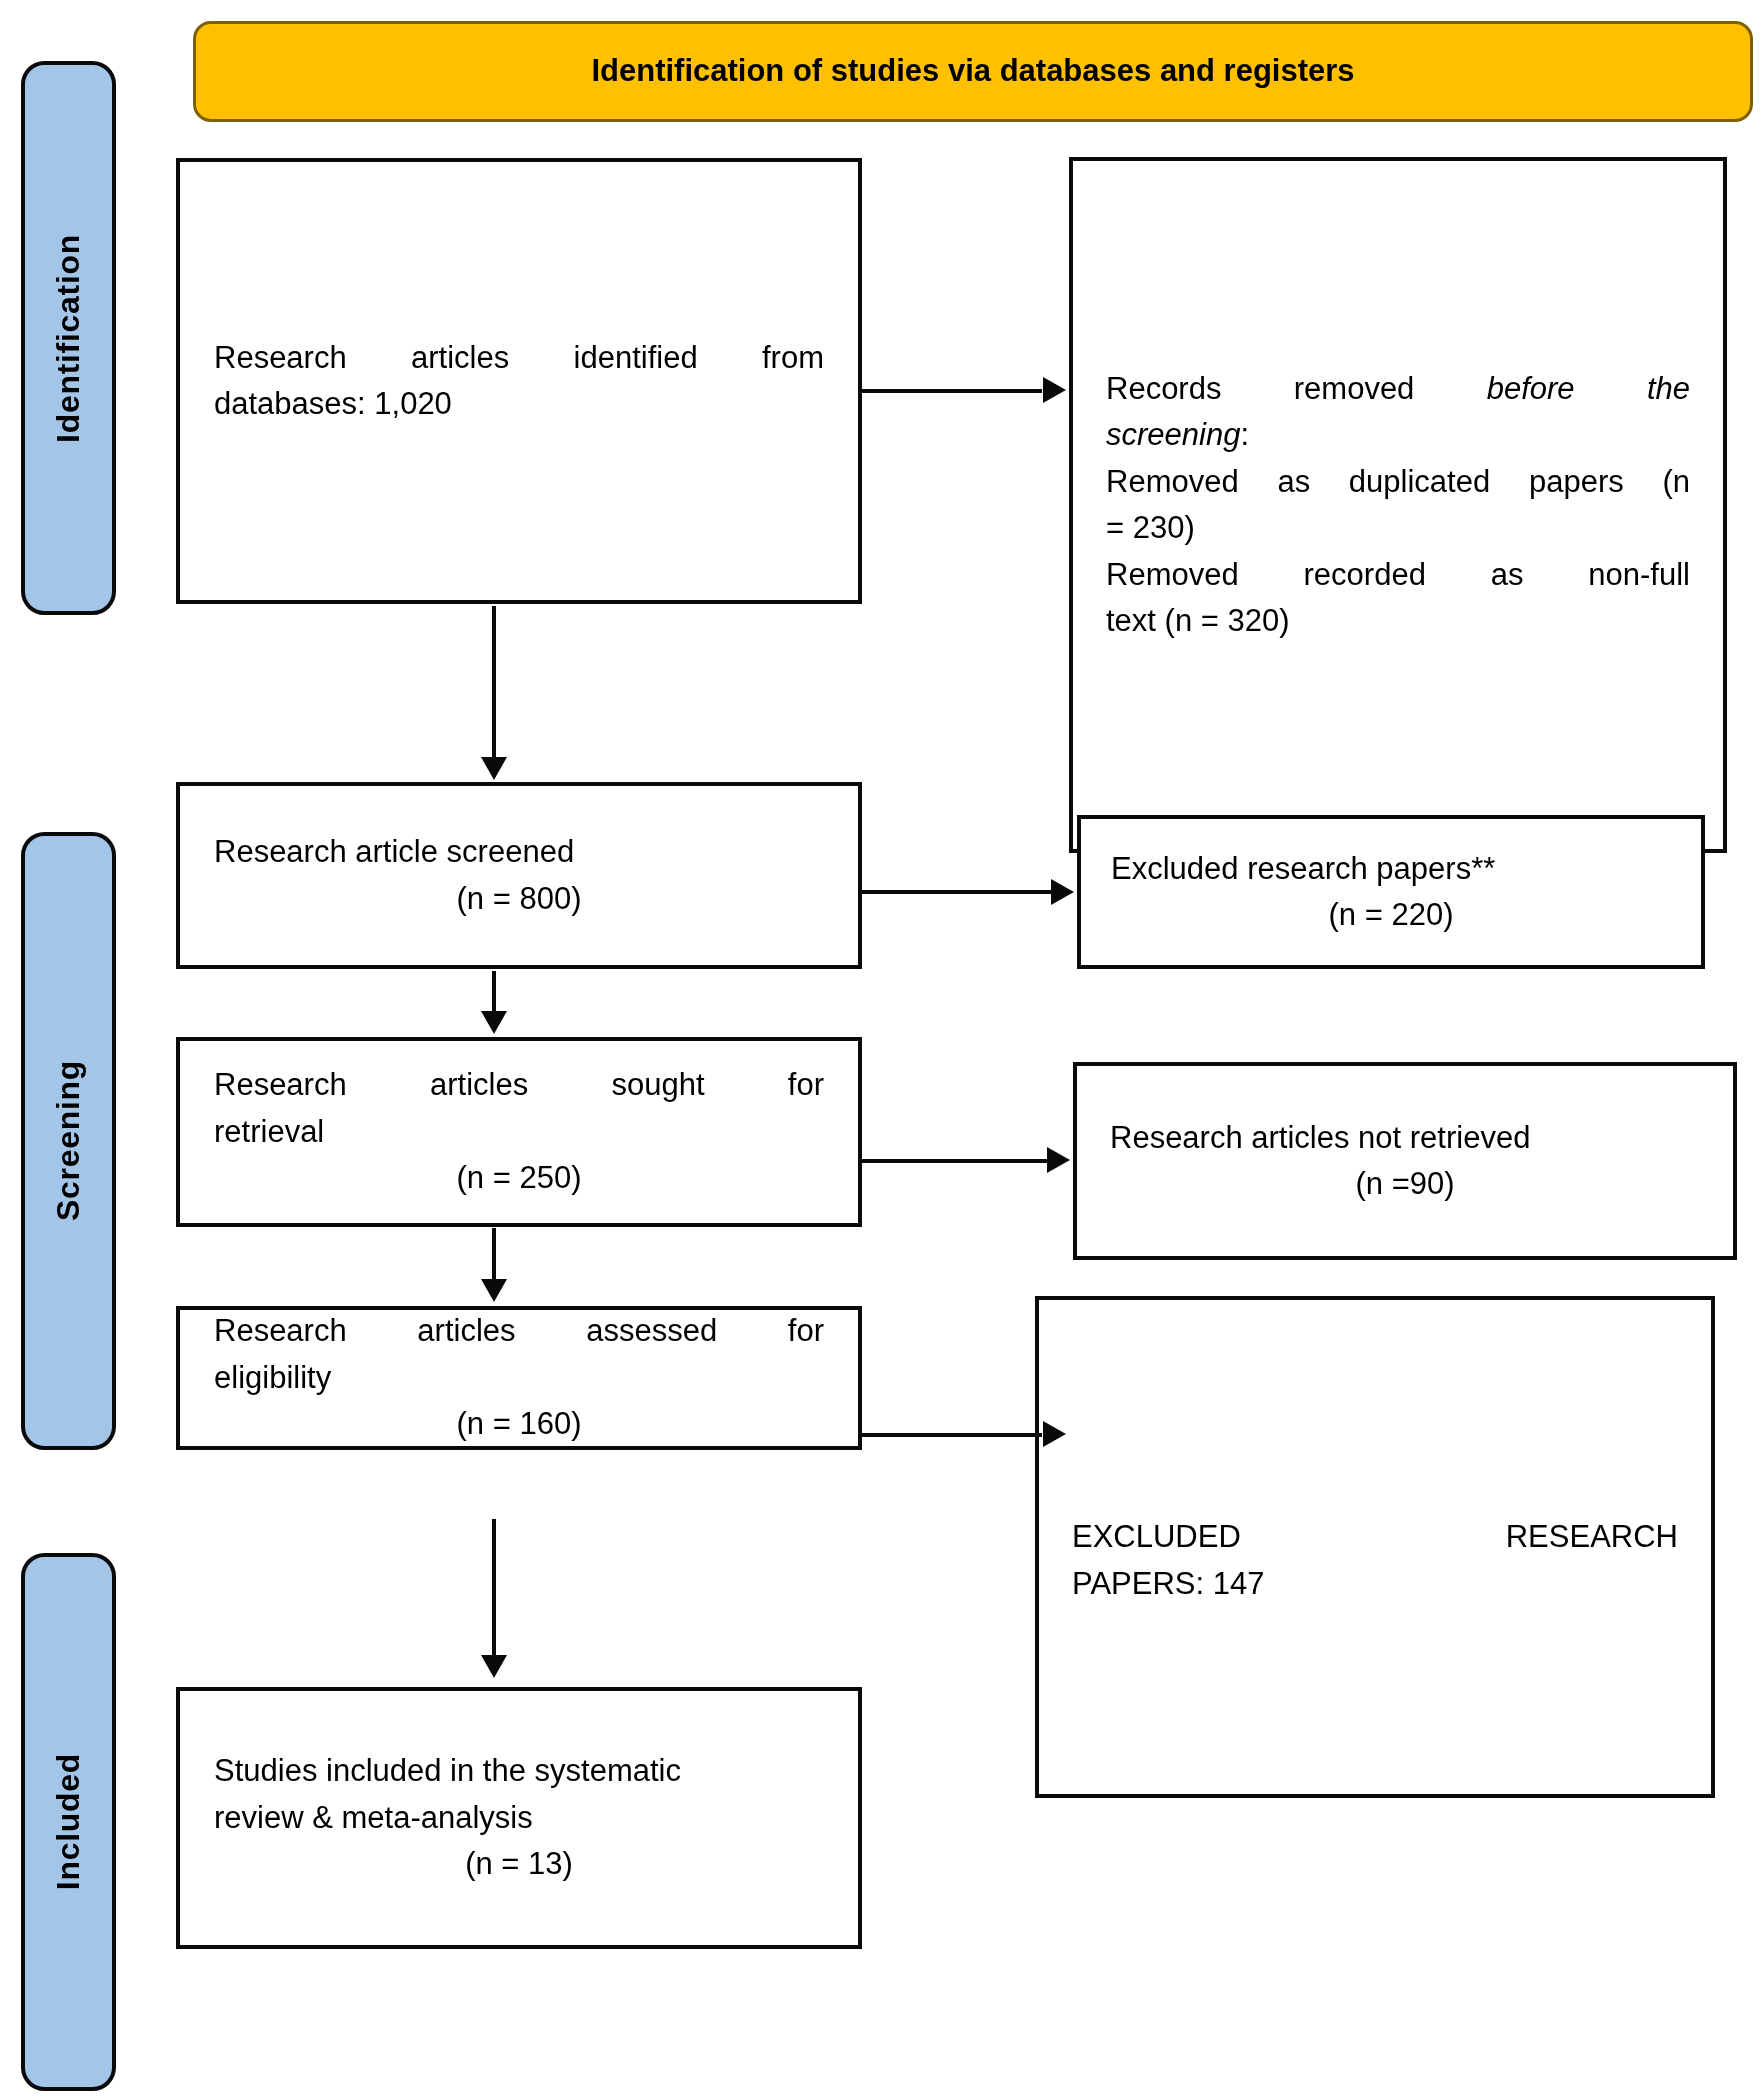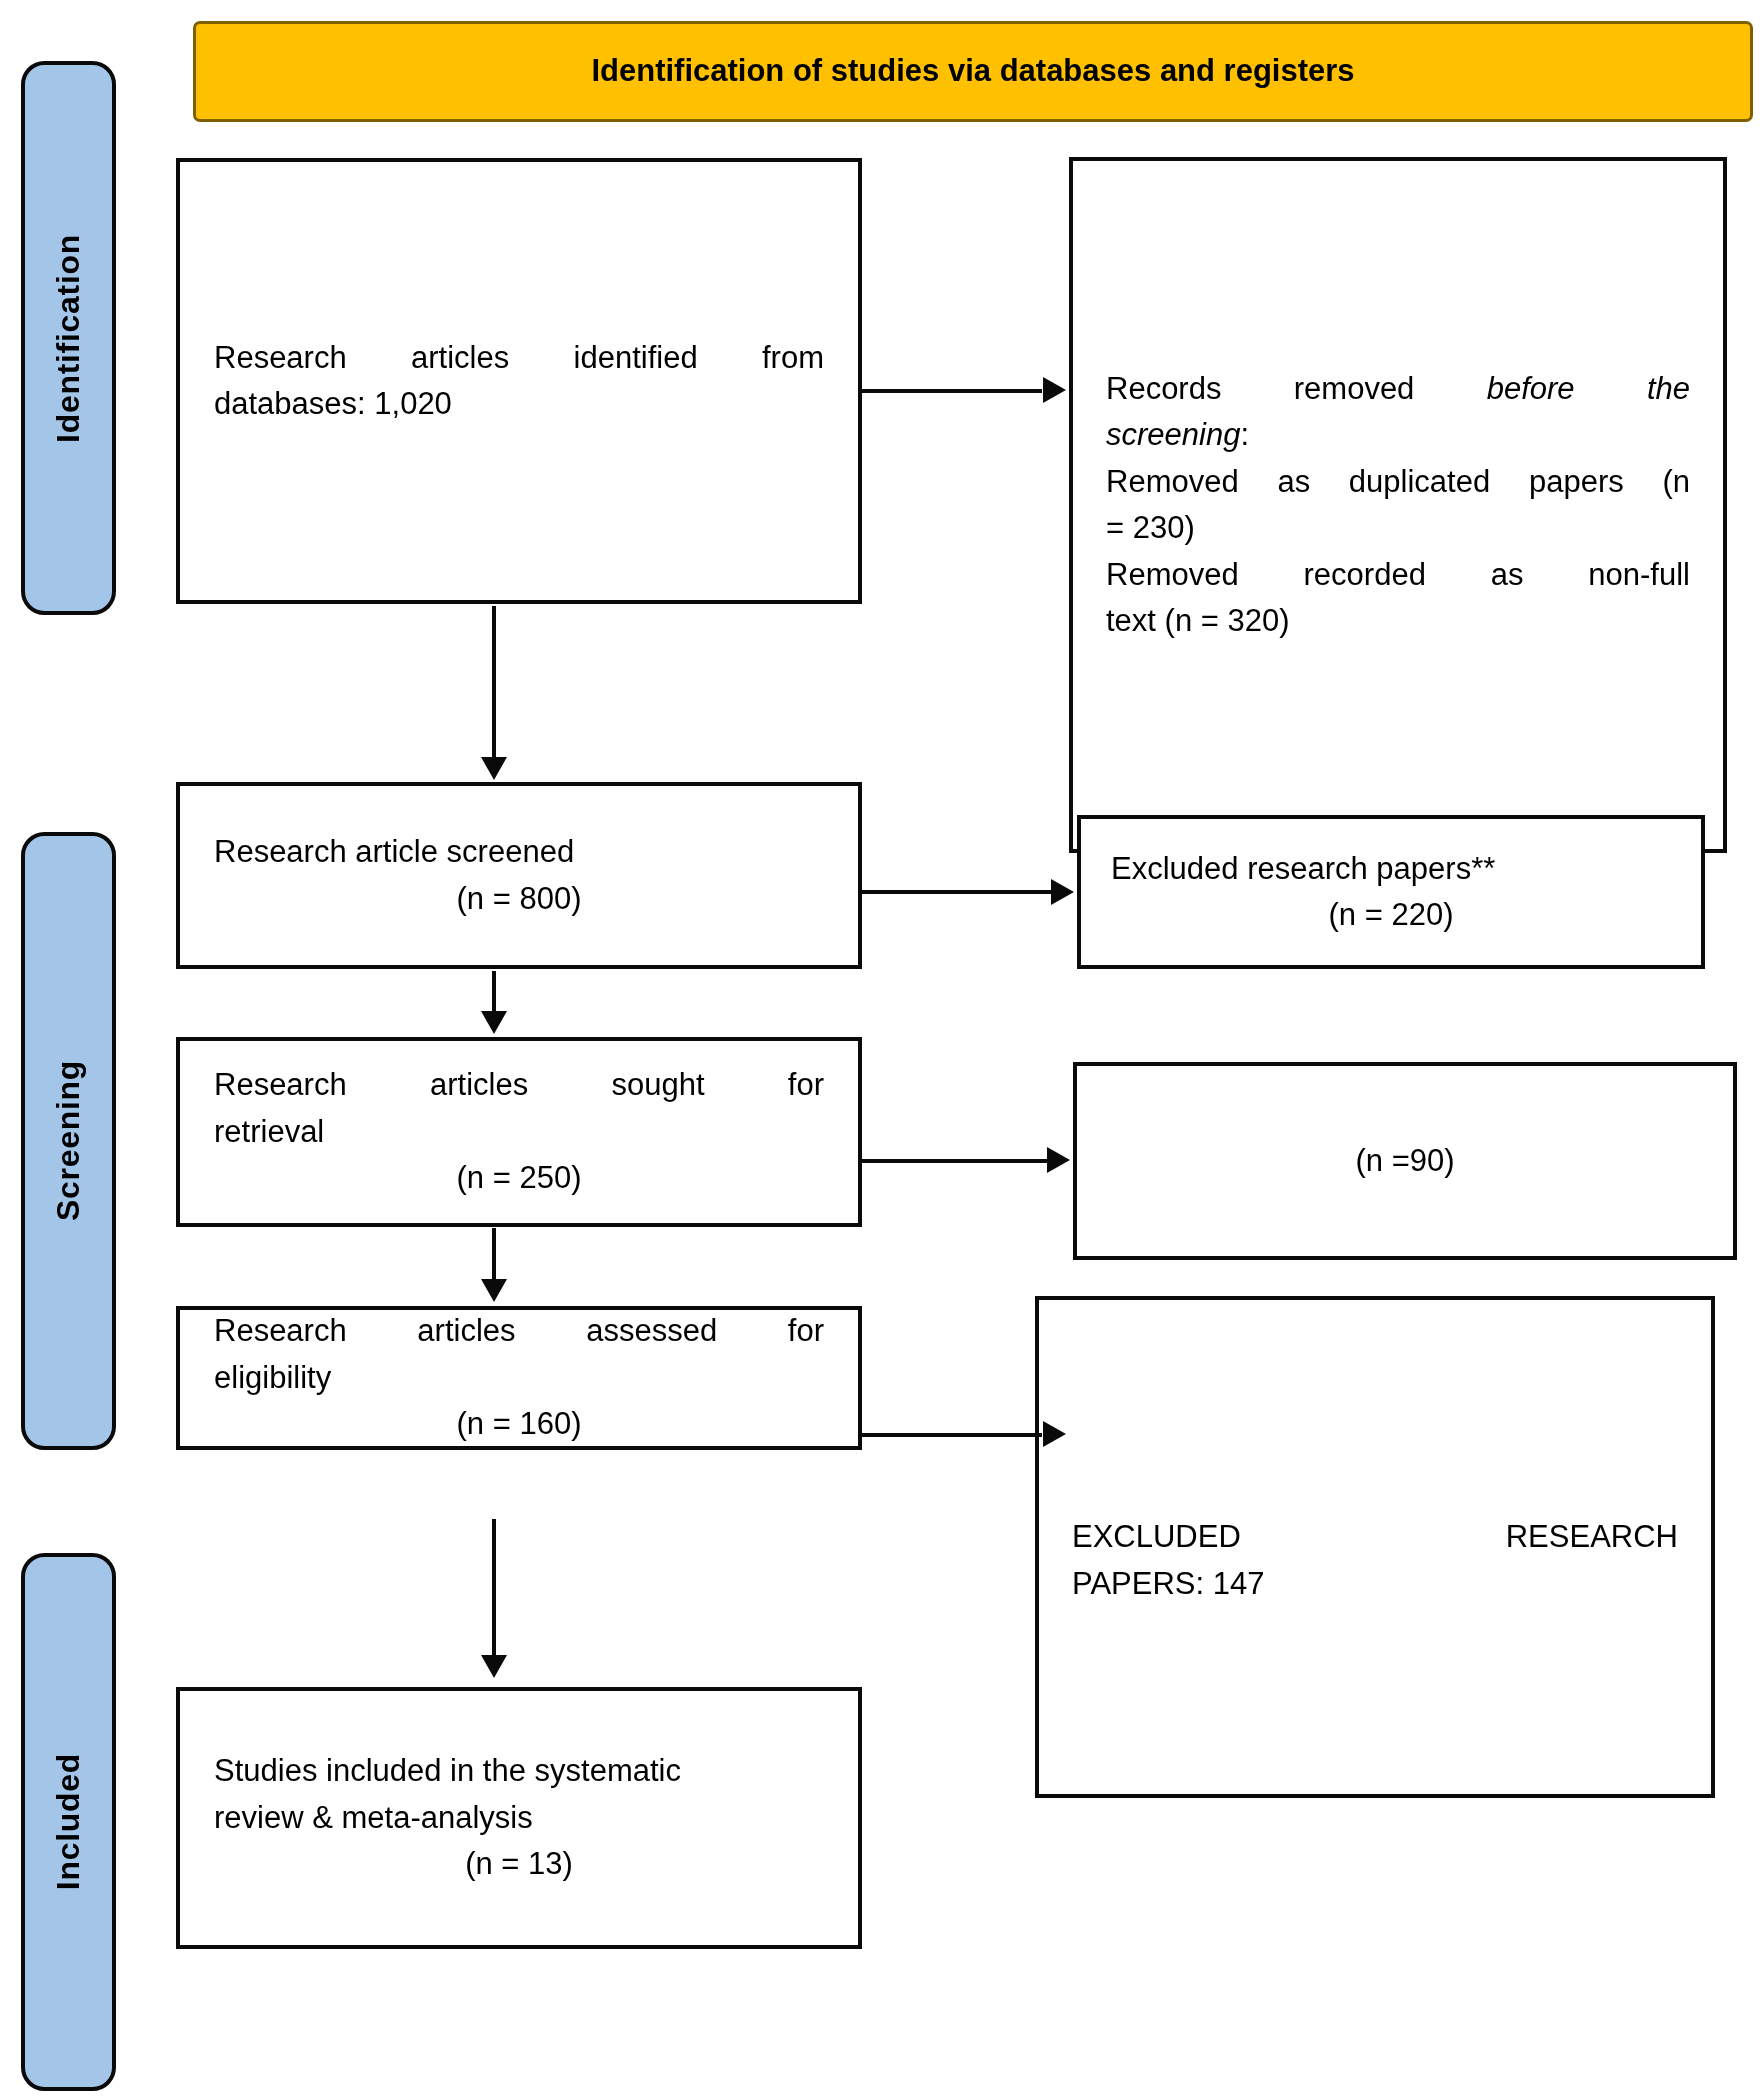--- a/index.html
+++ b/index.html
@@ -17,21 +17,21 @@
     overflow: hidden;
   }
 
   
   .banner {
     position: absolute;
     left: 193px; top: 20.7px;
     width: 1560px; height: 101px;
     background: #FFC000;
     border: 3.4px solid #7E6000;
-    border-radius: 7px;
+    border-radius: 18px;
     box-sizing: border-box;
     display: flex;
     align-items: center;
     justify-content: center;
     font-size: 31px;
     font-weight: bold;
   }
 
   
   .stage {
@@ -144,20 +144,21 @@
     <div class="ln-stretch">Removed recorded as non-full</div>
     <div class="ln-left">text (n = 320)</div>
   </div>
 
   <div class="fbox" style="left:1077px; top:815px; width:628px; height:154px; padding:0 30px;">
     <div class="ln-left">Excluded research papers**</div>
     <div class="ln-center">(n = 220)</div>
   </div>
 
   <div class="fbox" style="left:1073px; top:1062px; width:664px; height:198px; padding:0 33px;">
+    <div class="ln-left">Research articles not retrieved</div>
     <div class="ln-center">(n =90)</div>
   </div>
 
   <div class="fbox" style="left:1035px; top:1296px; width:680px; height:502px; padding:27.5px 33px 0 33px;">
     <div class="ln-stretch">EXCLUDED RESEARCH</div>
     <div class="ln-left">PAPERS: 147</div>
   </div>
 
   <div>
     <div class="hline" style="left:862px; top:389px; width:180px;"></div>

